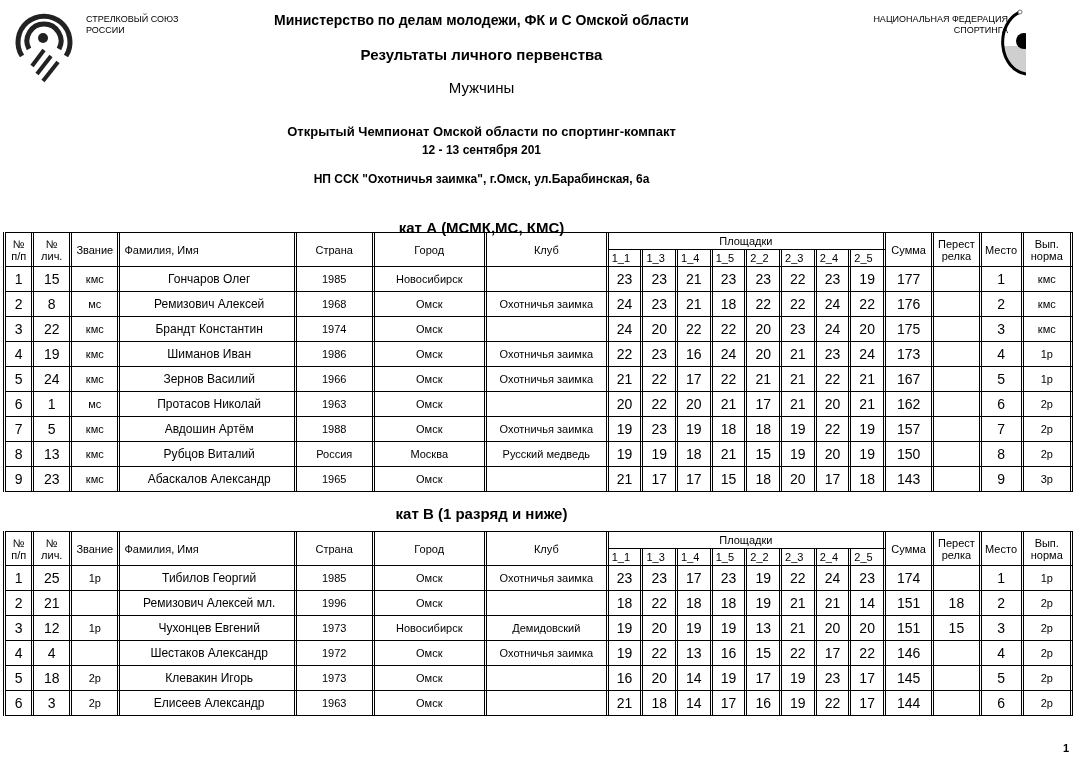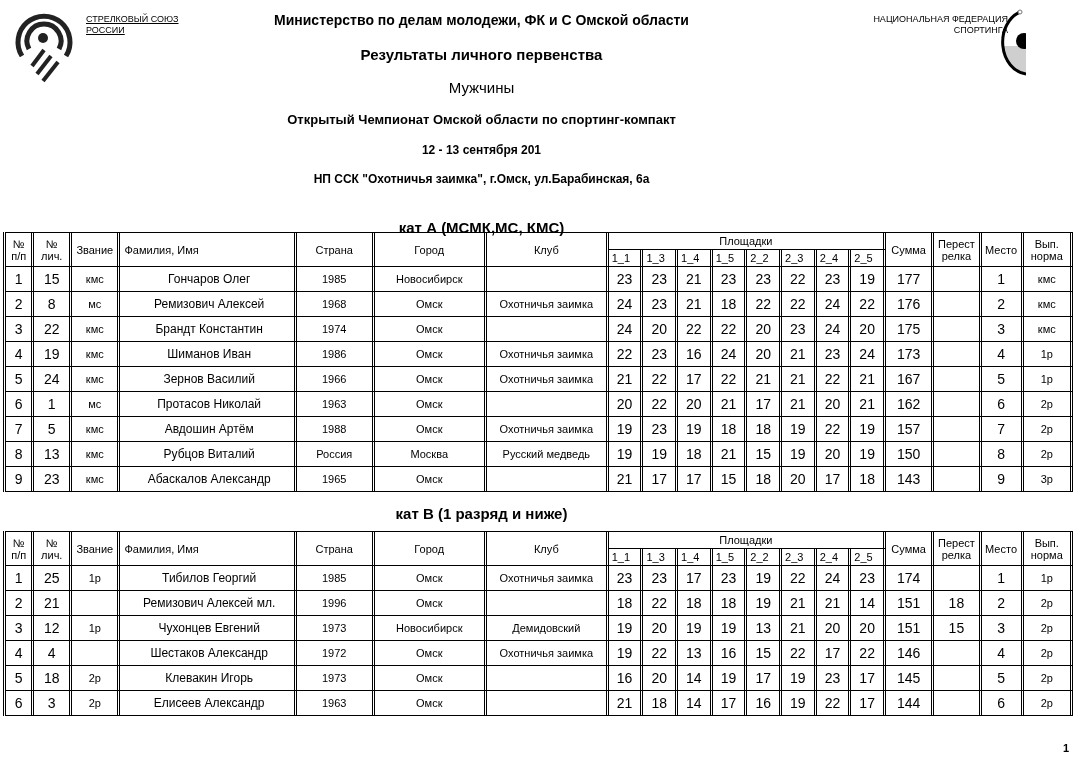--- a/index.html
+++ b/index.html
@@ -1,27 +1,27 @@
 <!DOCTYPE html>
 <html><head>
 <meta charset="utf-8">
 <style>
   html, body { margin: 0; padding: 0; background: #ffffff; }
   body { width: 1075px; height: 758px; position: relative; overflow: hidden;
          font-family: "Liberation Sans", sans-serif; color: #000; }
   .abs { position: absolute; }
   .logo-left { left: 8px; top: 4px; width: 70px; height: 80px; }
-  .org-left { left: 86px; top: 14px; font-size: 9px; line-height: 11px; text-decoration: underline; }
+  .org-left { left: 86px; top: 14px; font-size: 9px; line-height: 11px; }
   .org-right { right: 67px; top: 14px; font-size: 9px; line-height: 11px; text-align: right; }
   .logo-right { left: 998px; top: 6px; width: 28px; height: 70px; overflow: hidden; }
   .title { left: 0; width: 963px; text-align: center; }
   .t1 { top: 12px; font-size: 14px; font-weight: bold; }
   .t2 { top: 46px; font-size: 15px; font-weight: bold; }
   .t3 { top: 79px; font-size: 15px; }
-  .t4 { top: 112px; font-size: 13px; font-weight: bold; }
+  .t4 { top: 124px; font-size: 13px; font-weight: bold; }
   .t5 { top: 143px; font-size: 12px; font-weight: bold; }
   .t6 { top: 172px; font-size: 12px; font-weight: bold; }
   .cat { top: 206px; font-size: 15px; font-weight: bold; margin-top: 13px; }
   .catB { top: 505px; font-size: 15px; font-weight: bold; }
 
   table.res { position: absolute; left: 3px; width: 1070px; border-collapse: separate;
               border-spacing: 0; border-left: 3px double #000; font-size: 12px; }
   table.res td, table.res th { border-right: 1px solid #000; border-bottom: 1px solid #000;
               text-align: center; padding: 0; font-weight: normal; white-space: nowrap; }
   table.res tr:first-child th { border-top: 1px solid #000; }

